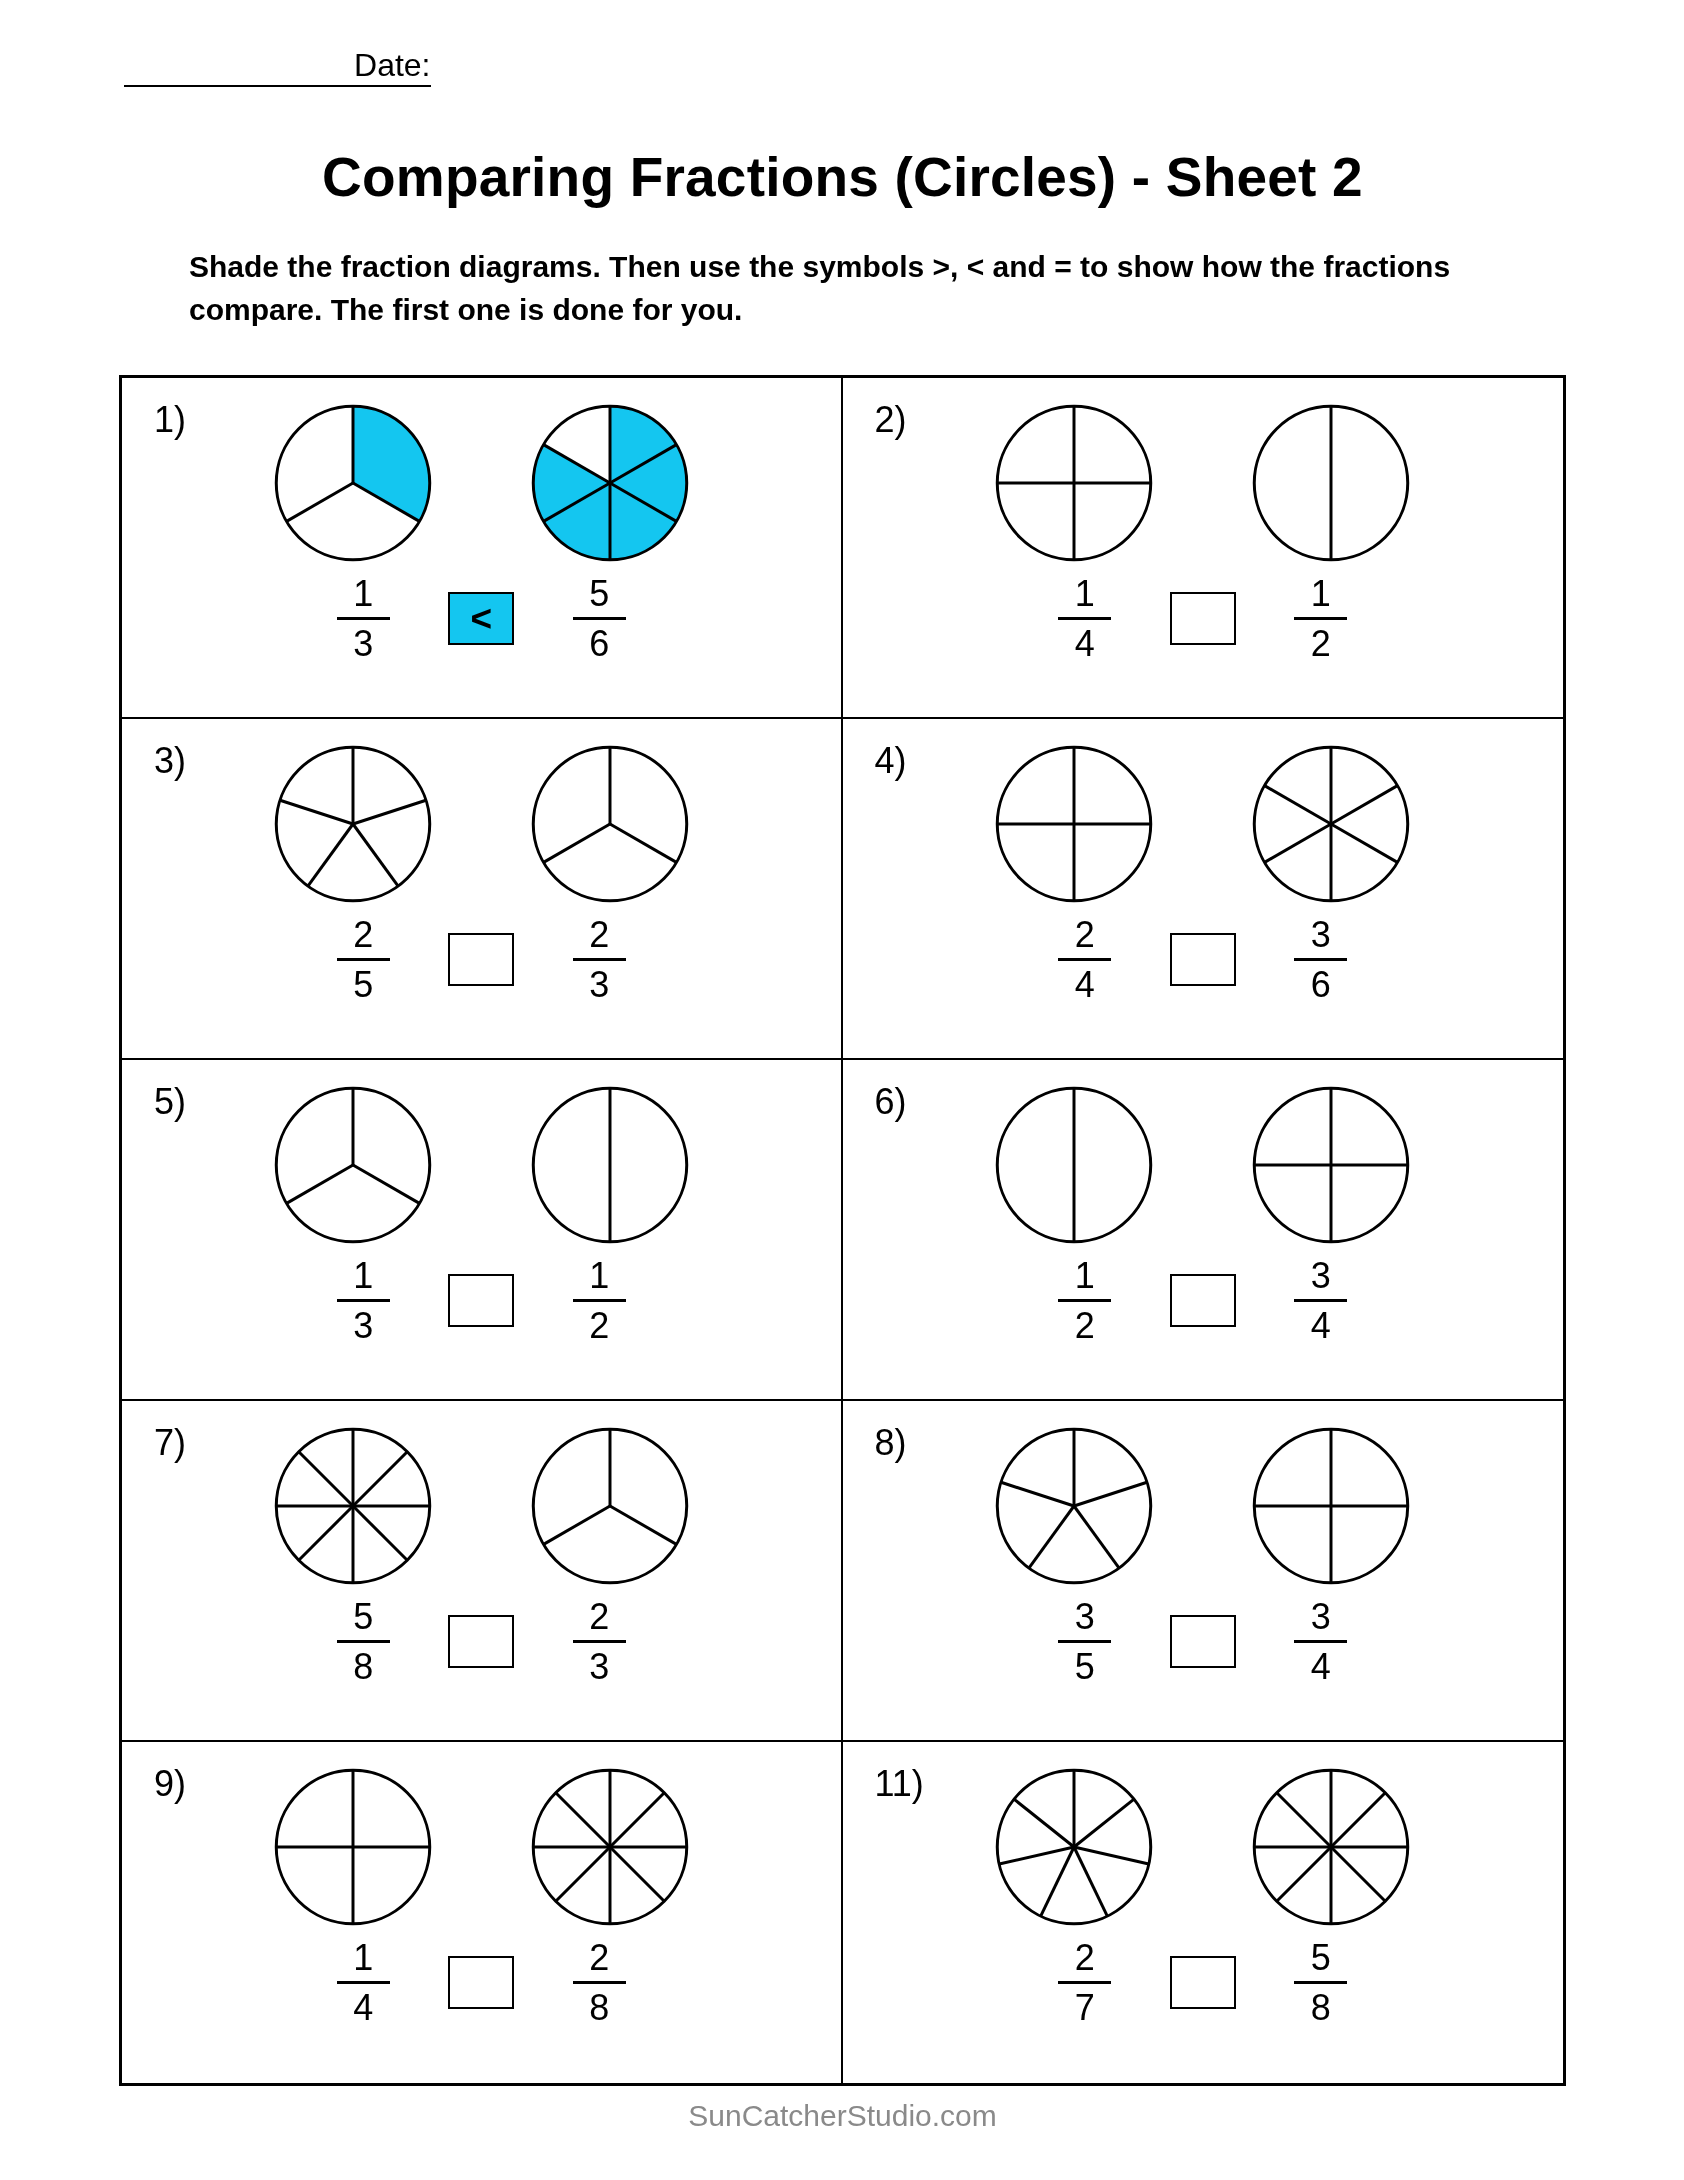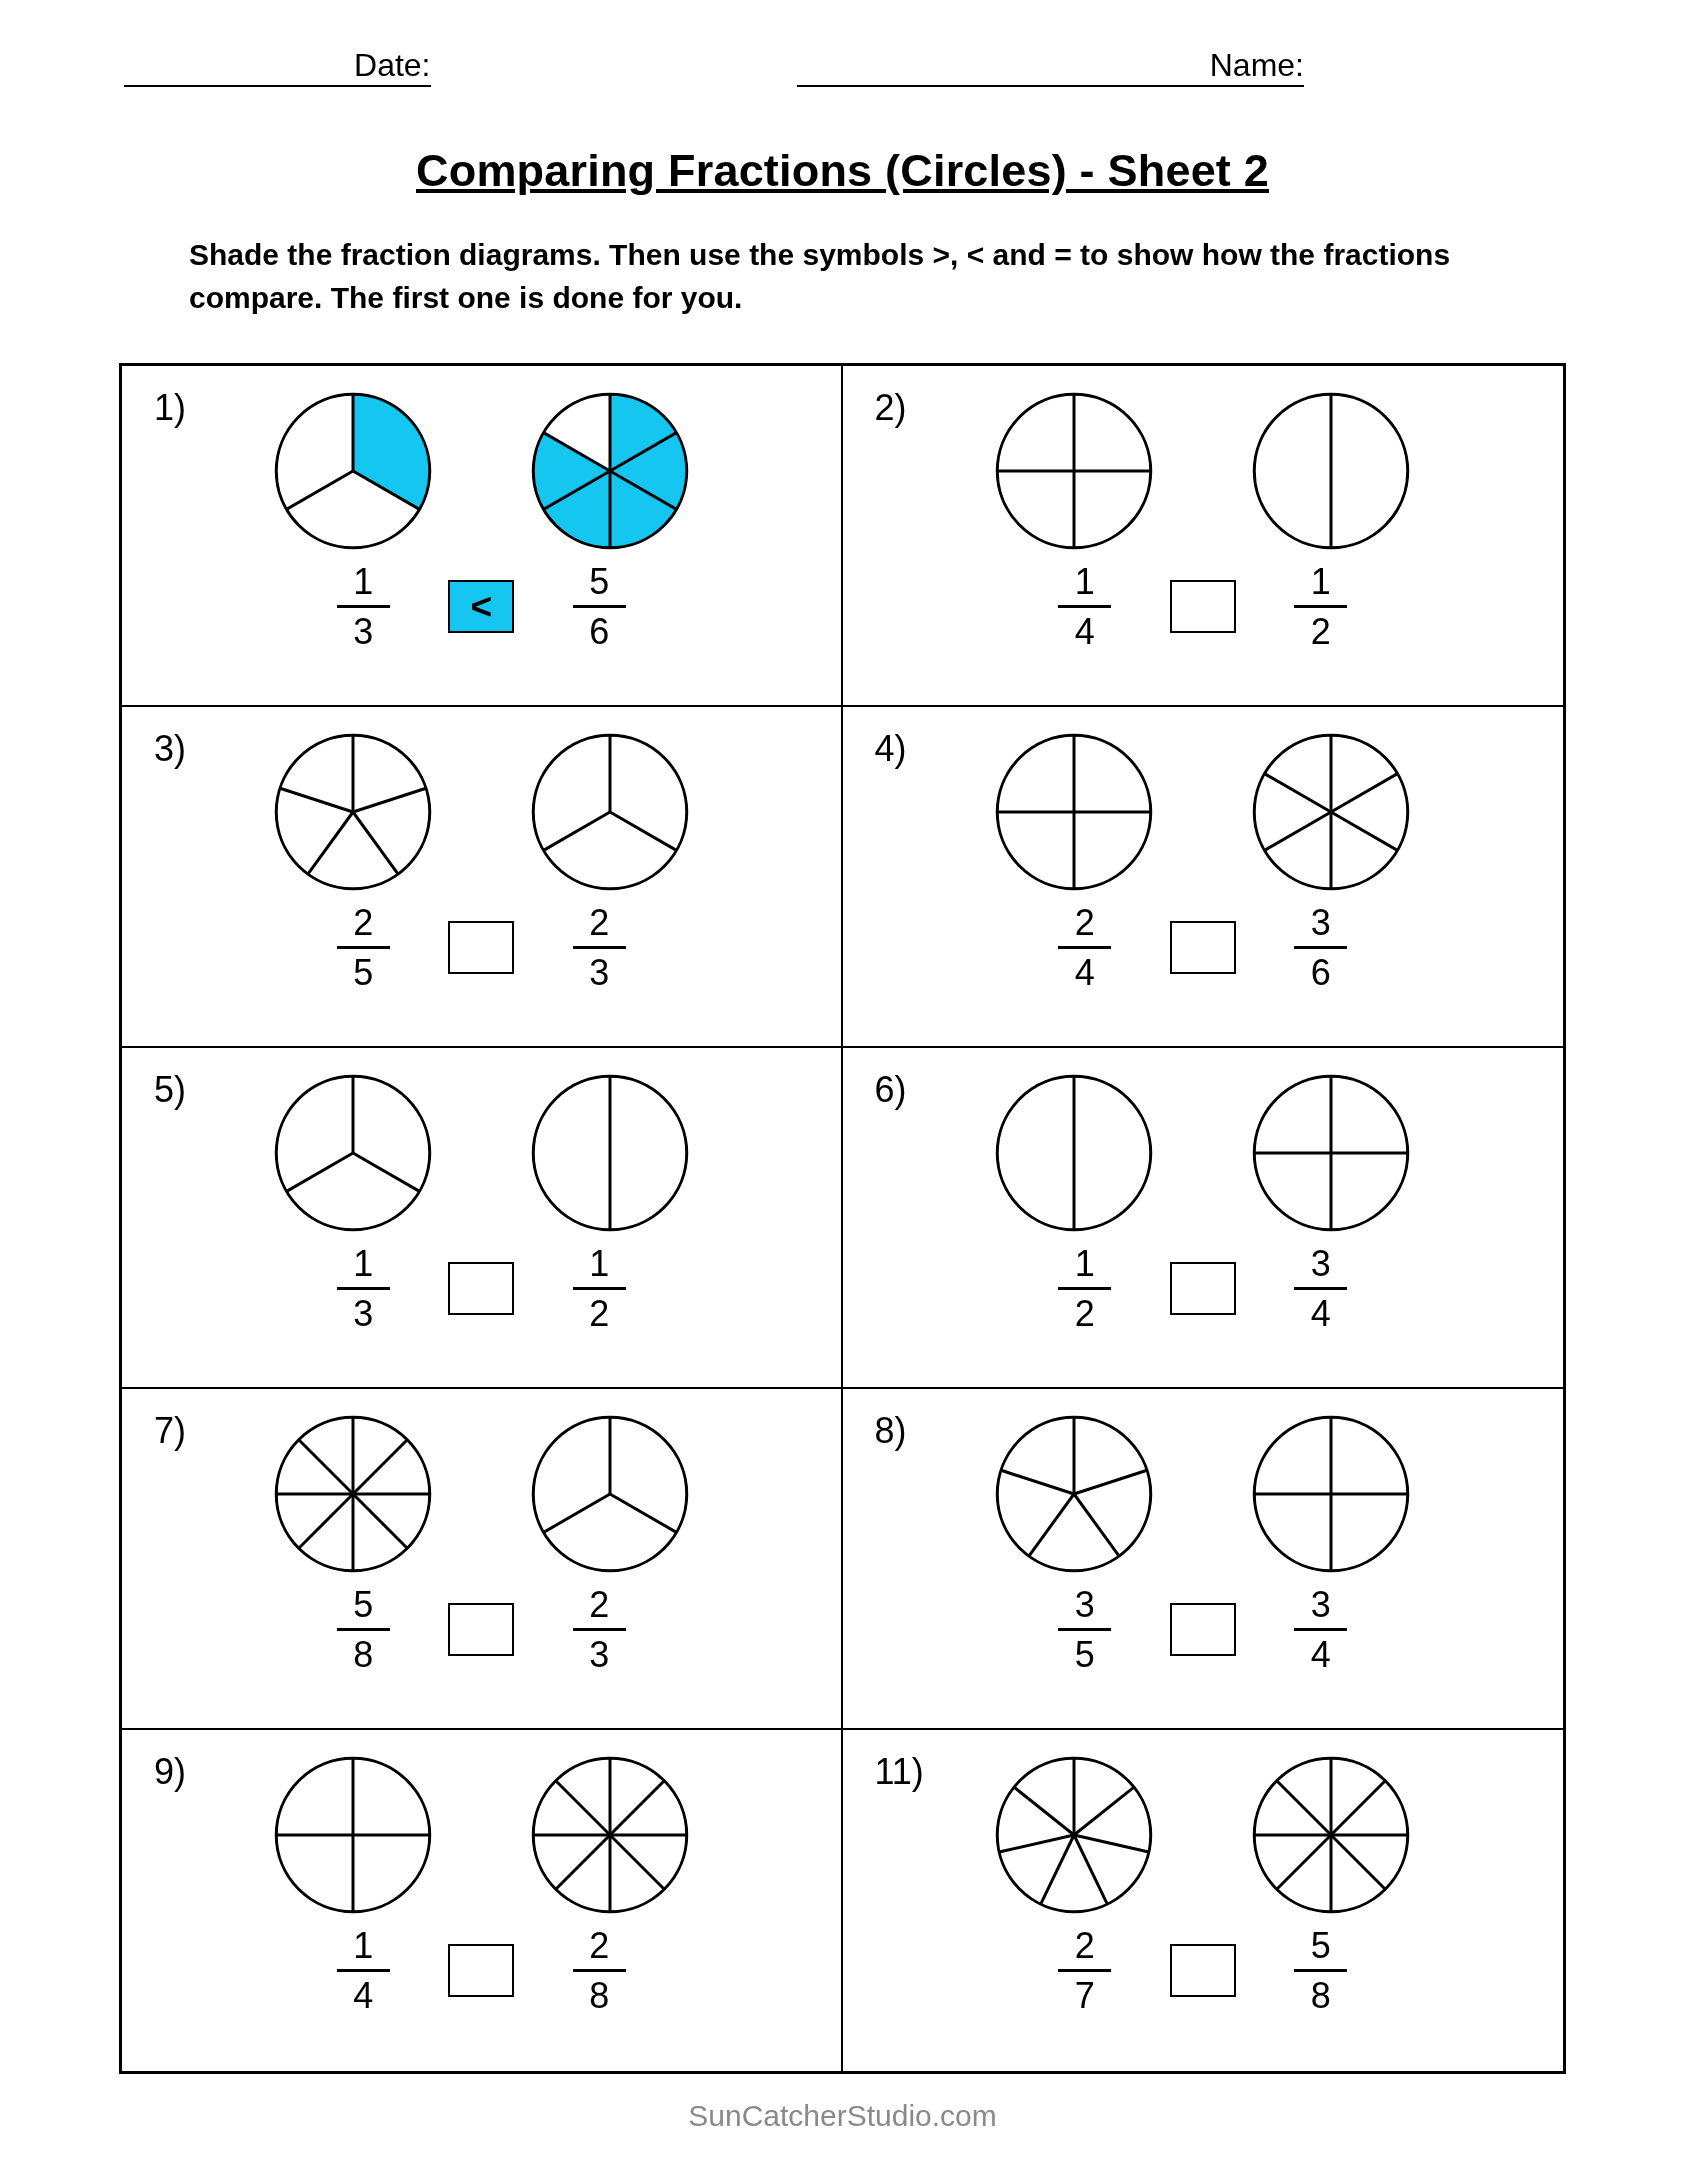--- a/index.html
+++ b/index.html
@@ -40,25 +40,24 @@
     height: 0.9px;
     margin-left: 8.5px;
     margin-bottom: 5.1px;
   }
   .date-line { width: 307px; }
   .name-line { width: 507px; }
   .field-spacer { width: 358px; }
 
   .worksheet-title {
     text-align: center;
-    font-size: 45px;
+    font-size: 55px;
     font-weight: bold;
     margin-top: 53px;
     letter-spacing: 0.2px;
-    text-decoration: underline;
   }
 
   .instructions {
     margin: 37px 0 0 0;
     padding: 0 183px 0 189px;
     font-size: 30px;
     line-height: 1.42;
     box-sizing: border-box;
     font-weight: bold;
   }
@@ -167,24 +166,20 @@
 </style>
 </head>
 <body>
 
 <div class="header-row">
   <div class="field">
     <span class="field-label">Date:</span>
     <span class="field-line date-line"></span>
   </div>
   <div class="field-spacer"></div>
-  <div class="field">
-    <span class="field-label">Name:</span>
-    <span class="field-line name-line"></span>
-  </div>
 </div>
 
 <div class="worksheet-title">Comparing Fractions (Circles) - Sheet 2</div>
 
 <div class="instructions">Shade the fraction diagrams.  Then use the symbols &gt;, &lt; and = to show how the fractions compare.  The first one is done for you.</div>
 
 <div class="problem-grid">
     <div class="problem-cell">
       <div class="problem-number">1)</div>
       <div class="problem-body">

